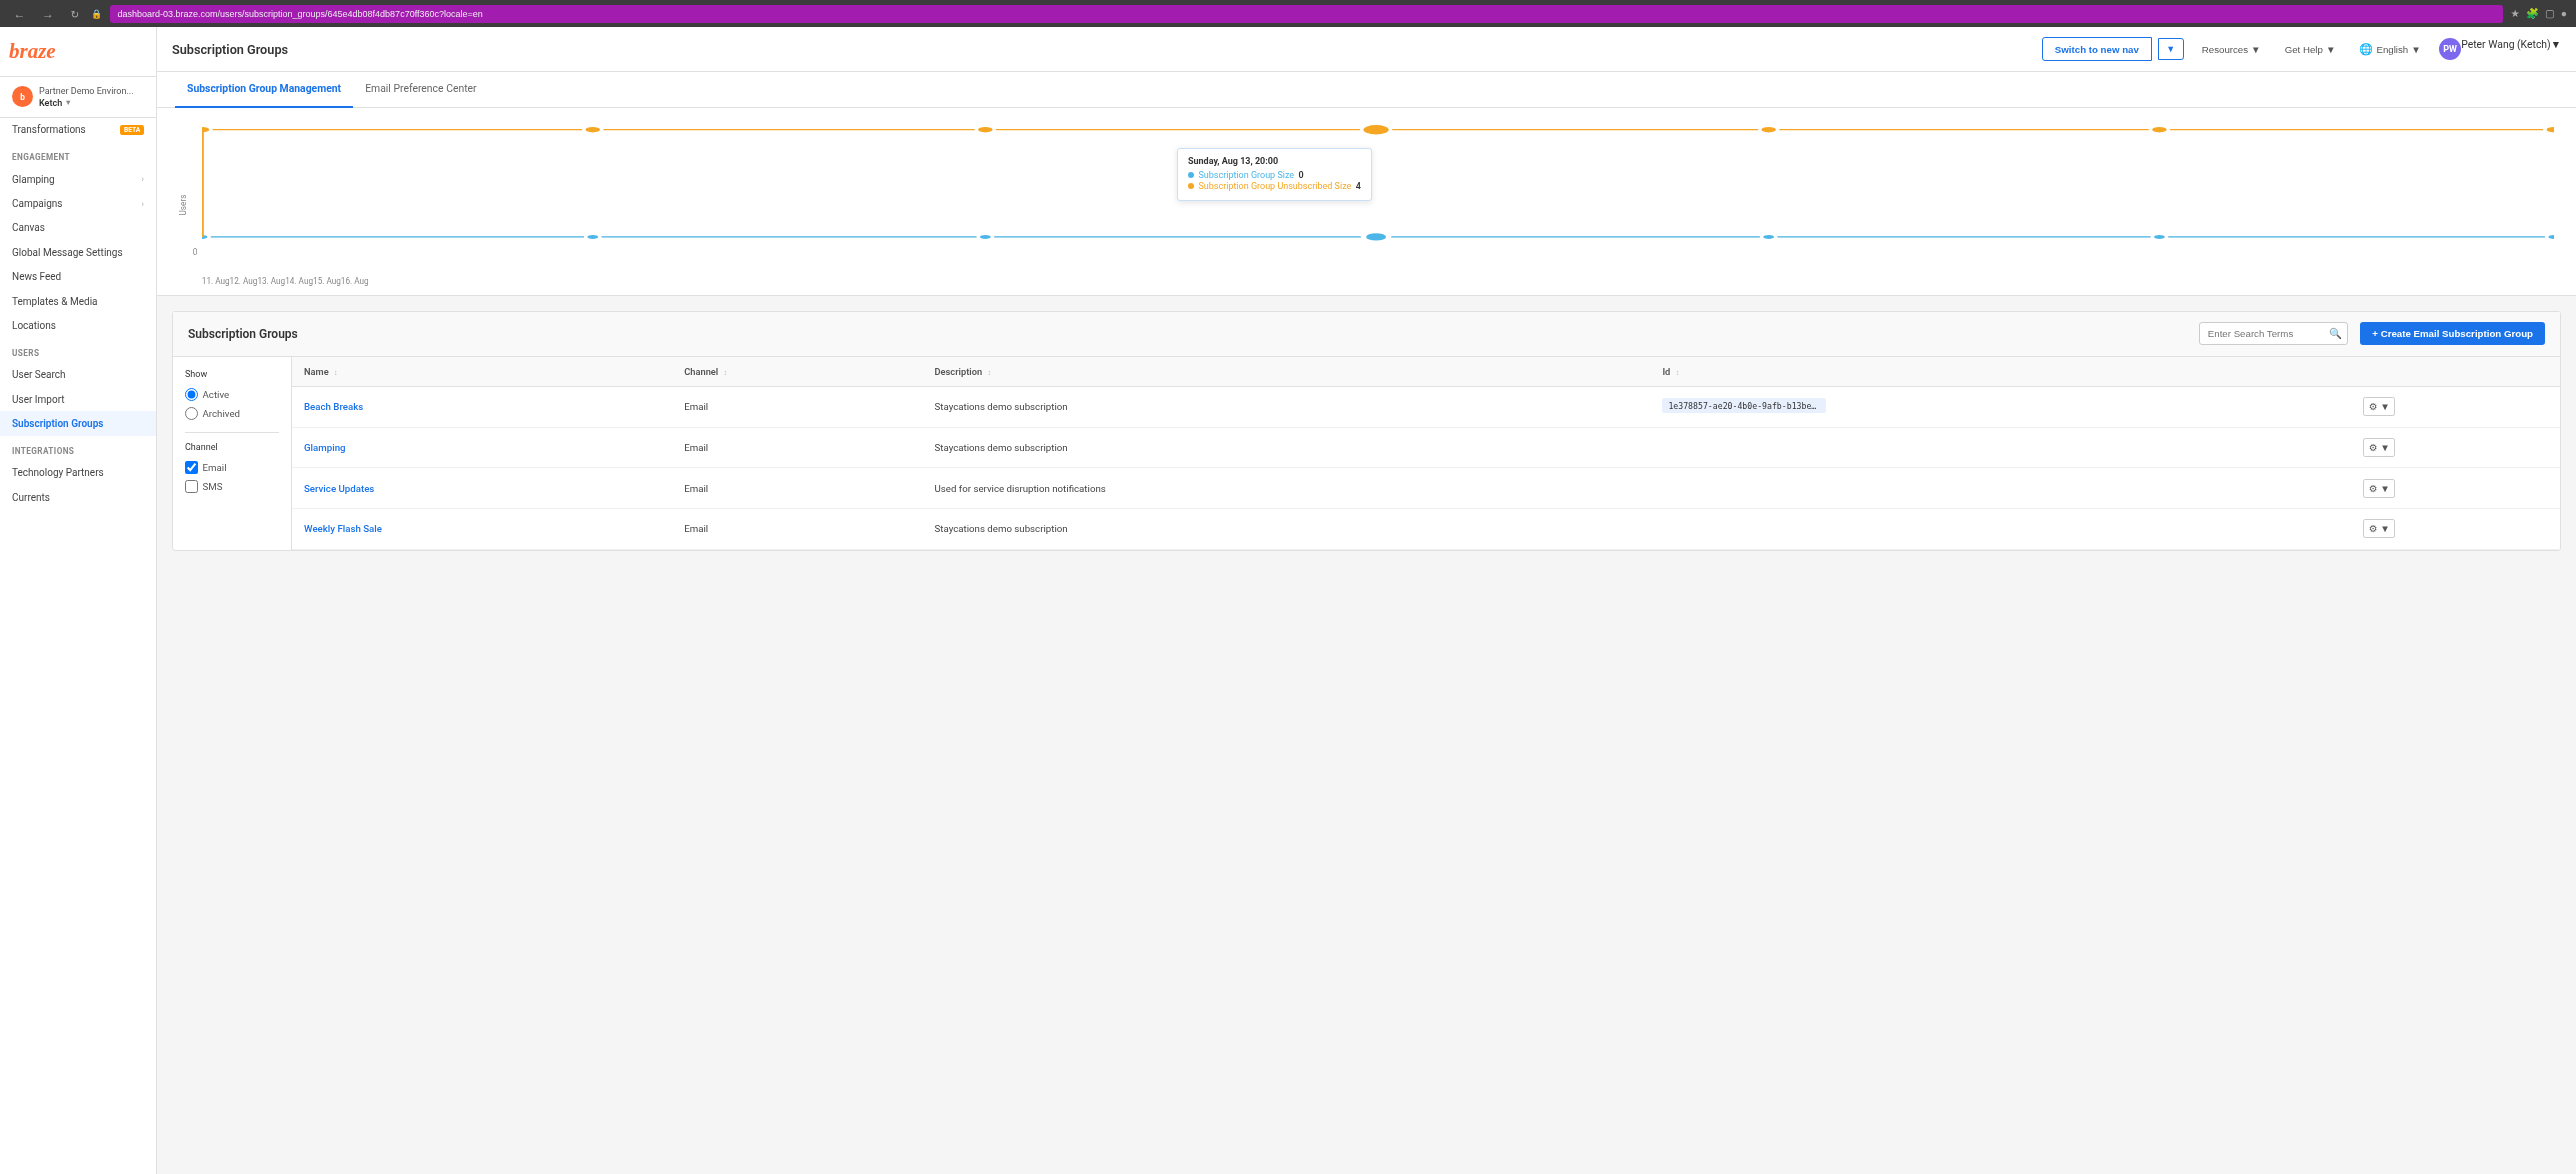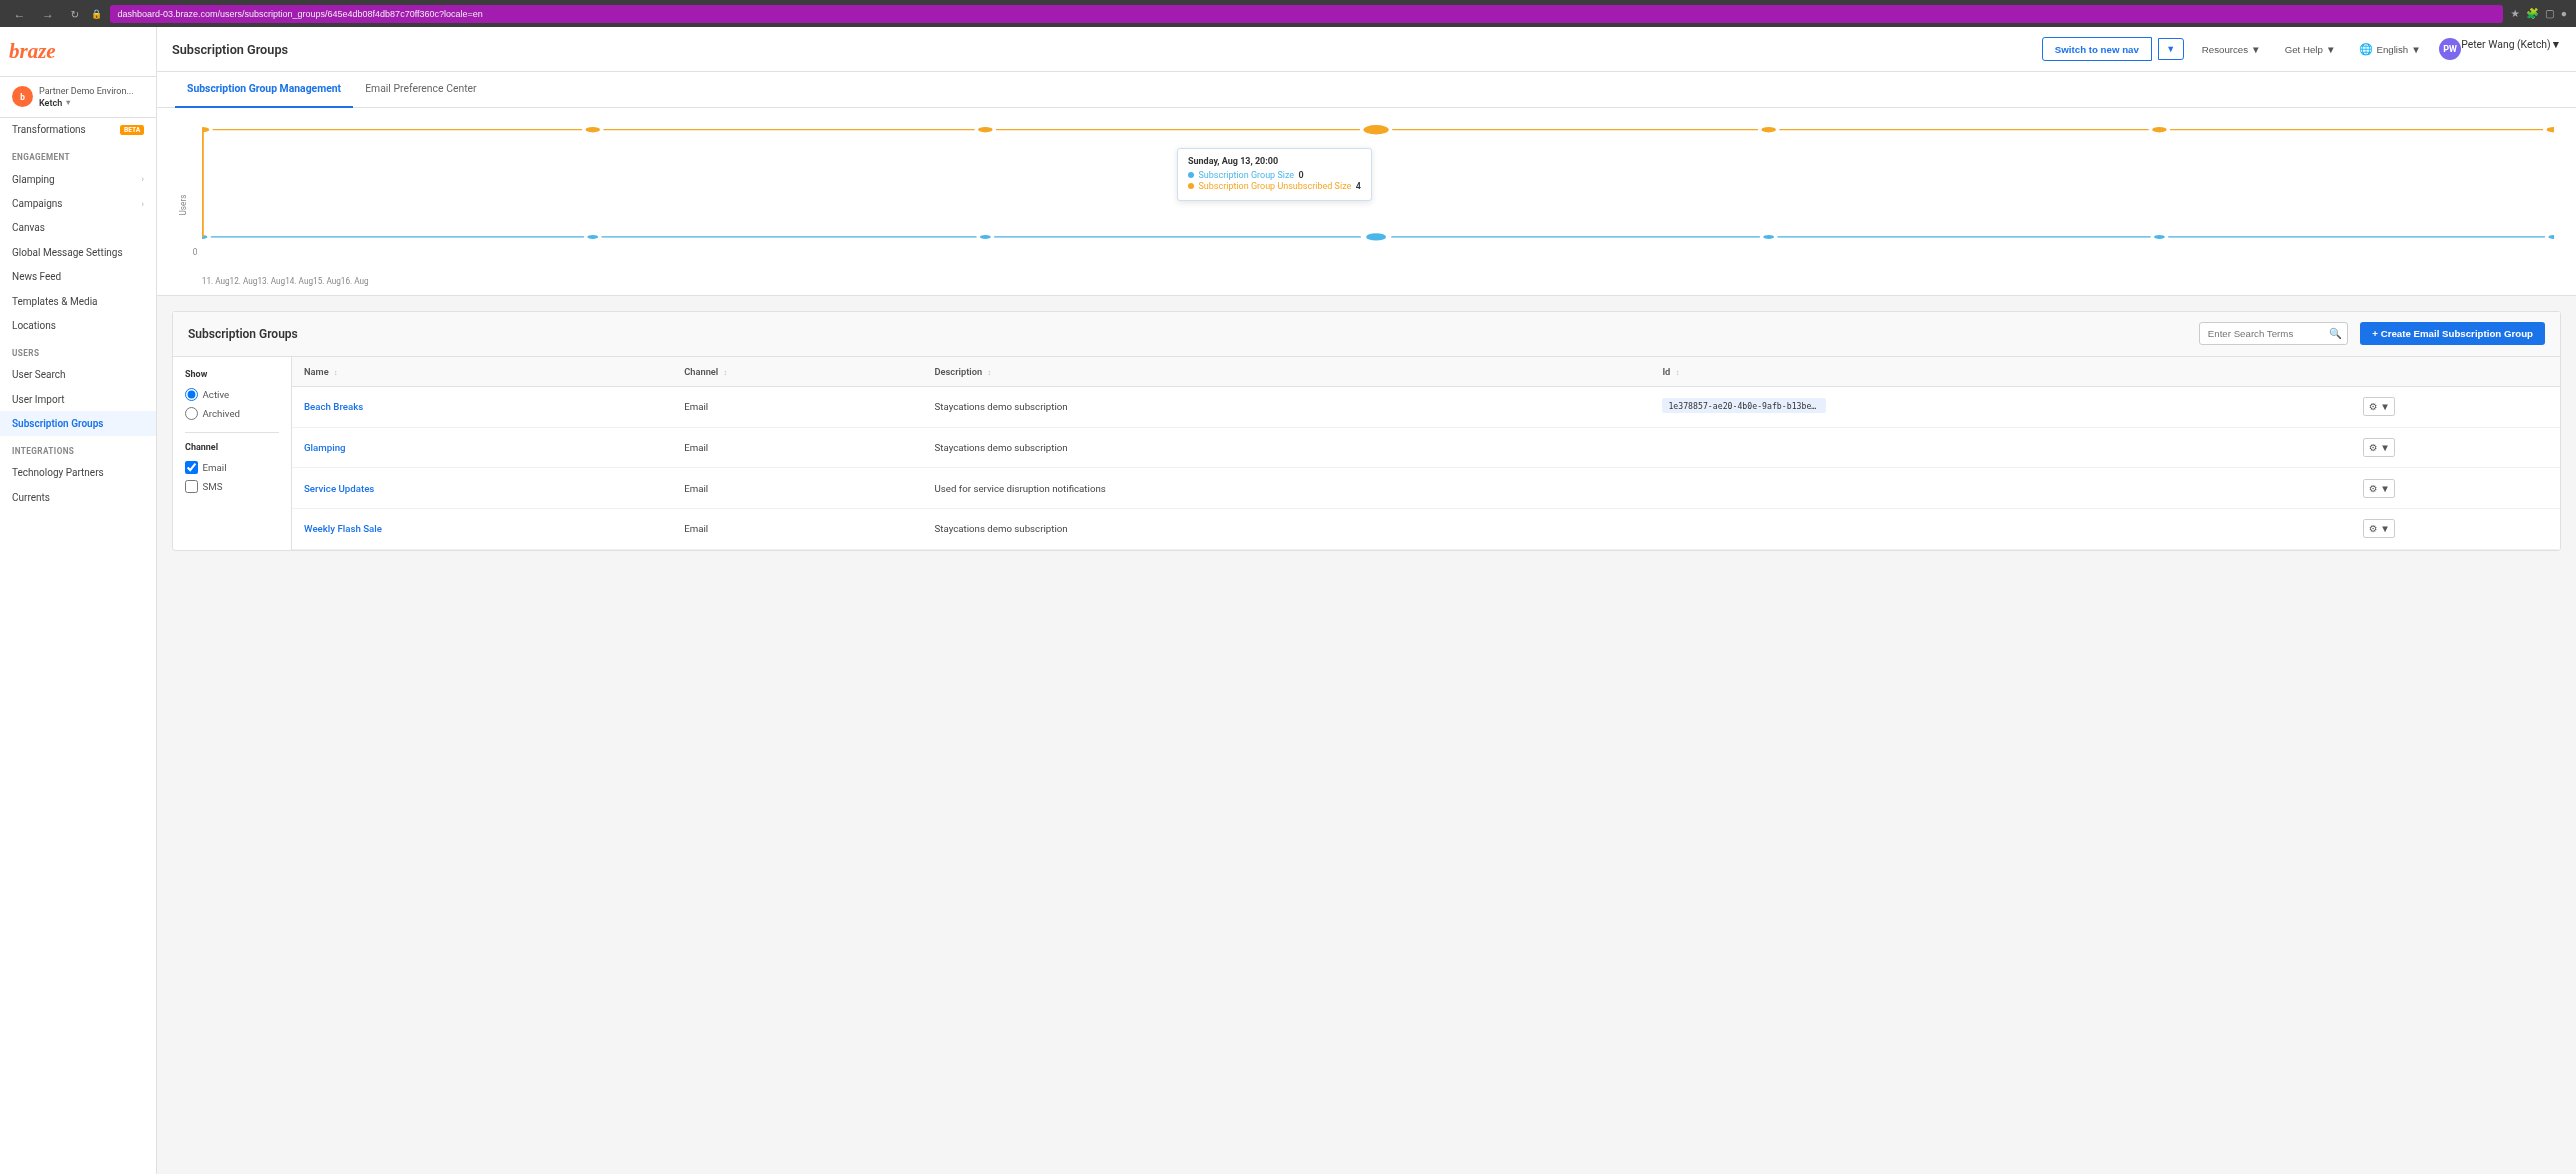--- a/index.html
+++ b/index.html
@@ -335,21 +335,21 @@
       display: flex;
     }
     .filter-panel {
       width: 119px;
       border-right: 0.7px solid #e0e0e0;
       padding: 12px;
       flex-shrink: 0;
     }
     .filter-section-label {
       font-size: 9px;
-      font-weight: 700;
+      font-weight: 400;
       color: #333;
       margin-bottom: 6px;
     }
     .filter-option {
       display: flex;
       align-items: center;
       gap: 4.5px;
       padding: 3px 0;
       font-size: 9.7px;
       color: #555;

